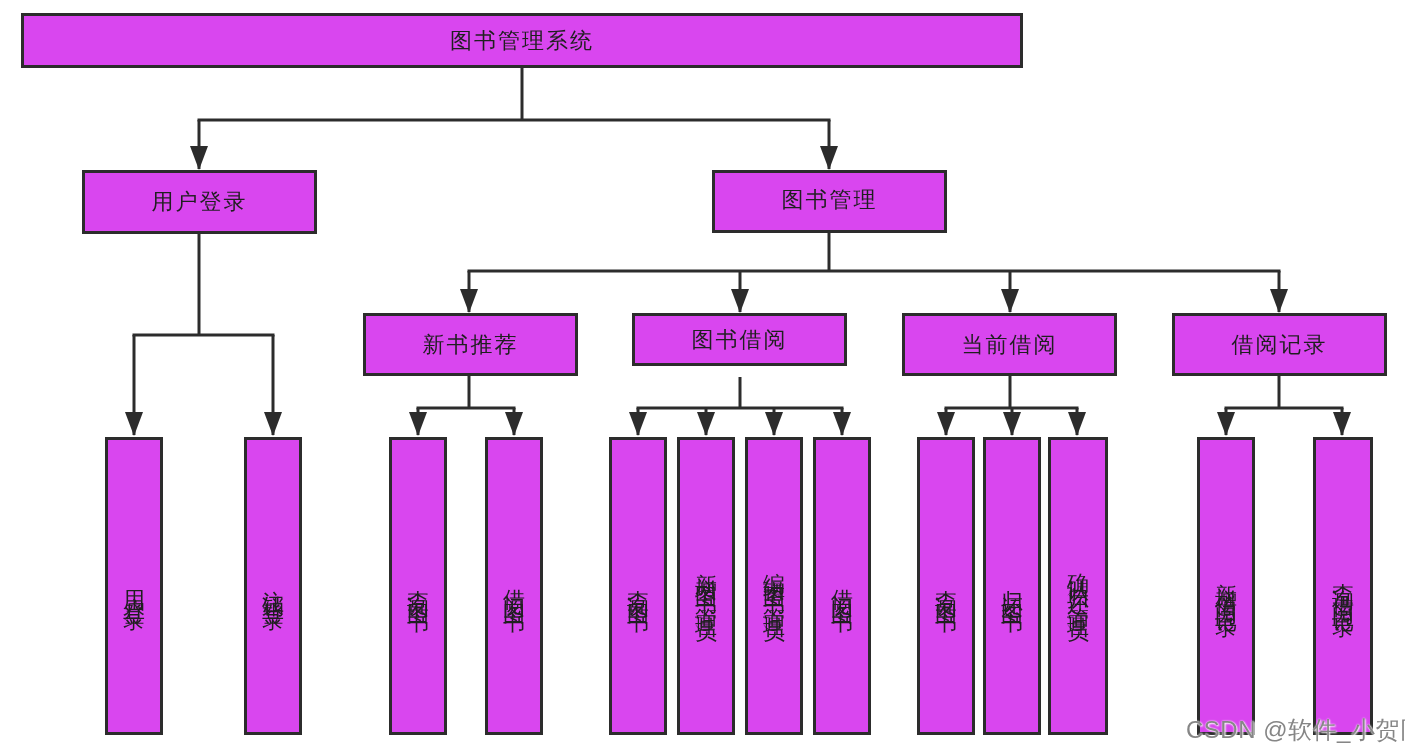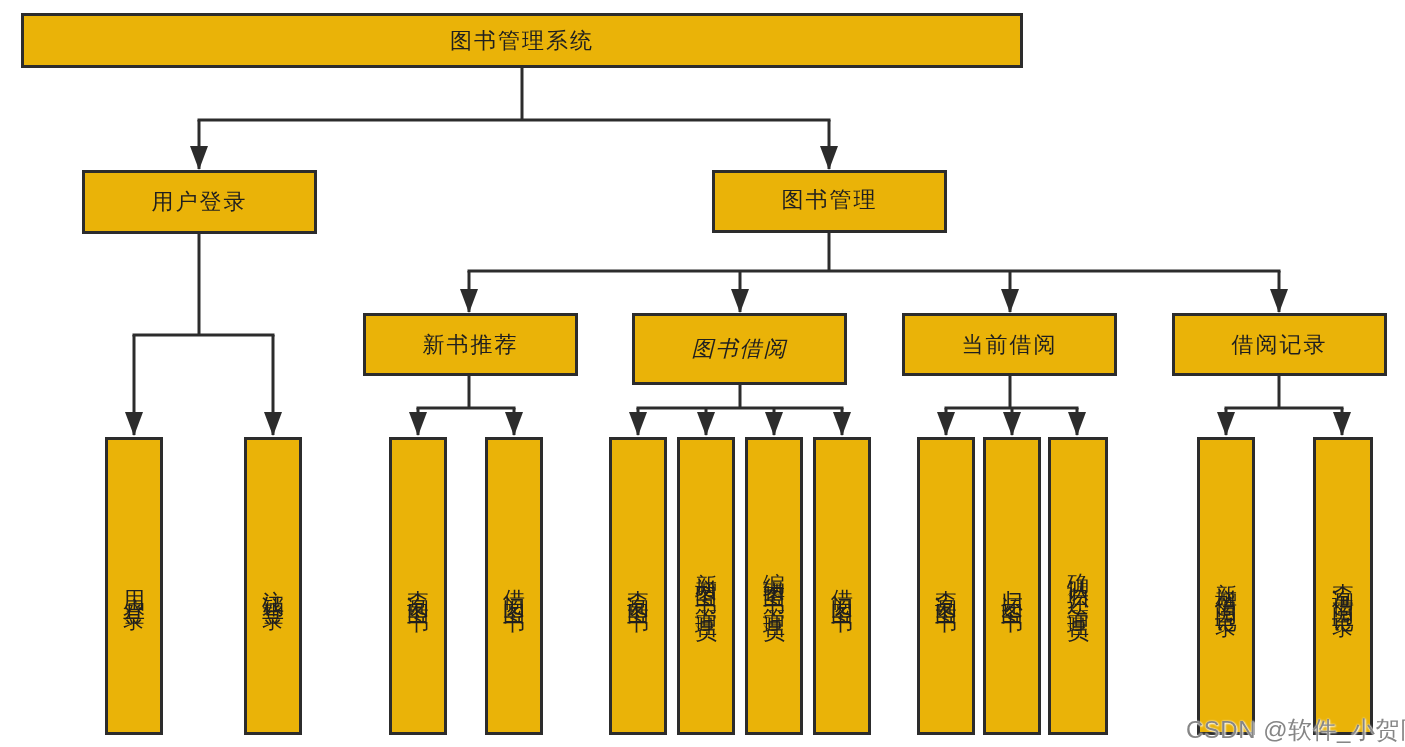--- a/index.html
+++ b/index.html
@@ -7,21 +7,21 @@
     width: 1405px; height: 747px;
     background: #ffffff;
     font-family: "Liberation Sans", "DejaVu Sans", sans-serif;
     position: relative;
     overflow: hidden;
   }
   .stage { position: absolute; left: 0; top: 0; width: 1405px; height: 747px; }
   svg.connectors { position: absolute; left: 0; top: 0; z-index: 0; }
   .node {
     position: absolute;
-    background: #eab308;
+    background: #d946ef;
     border: 3px solid #2c2c2c;
     box-sizing: border-box;
     display: flex;
     align-items: center;
     justify-content: center;
     color: #1f1f1f;
     z-index: 1;
   }
   .h-label {
     font-size: 22px;
@@ -111,21 +111,21 @@
   <div class="node" style="left:82px; top:170px; width:235px; height:64px;">
     <span class="h-label">用户登录</span>
   </div>
   <div class="node" style="left:712px; top:170px; width:235px; height:63px;font-family:Liberation Mono, monospace;">
     <span class="h-label">图书管理</span>
   </div>
 
   <div class="node" style="left:363px; top:313px; width:215px; height:63px;">
     <span class="h-label">新书推荐</span>
   </div>
-  <div class="node" style="left:632px; top:313px; width:215px; height:72px;font-style:italic;">
+  <div class="node" style="left:632px; top:313px; width:215px; height:53px;">
     <span class="h-label">图书借阅</span>
   </div>
   <div class="node" style="left:1172px; top:313px; width:215px; height:63px;">
     <span class="h-label">借阅记录</span>
   </div>
   <div class="node" style="left:902px; top:313px; width:215px; height:63px;">
     <span class="h-label">当前借阅</span>
   </div>
 
   <div class="node" style="left:105px; top:437px; width:58px; height:298px;">

